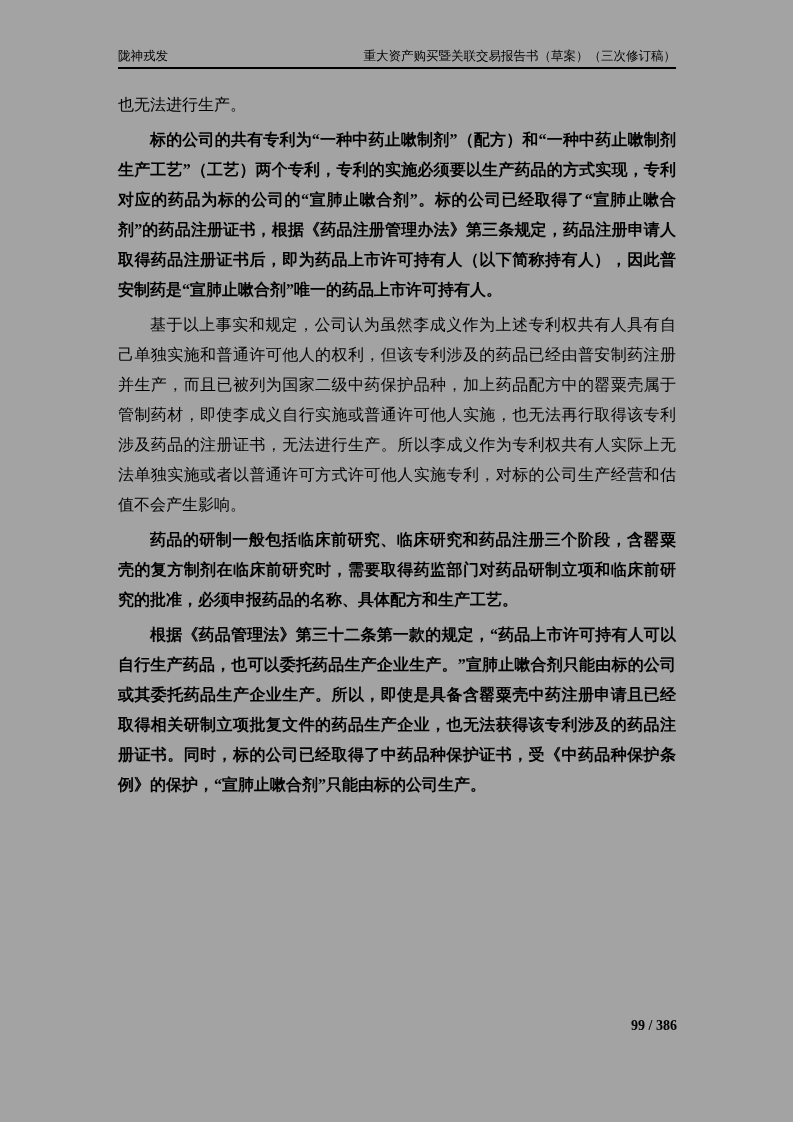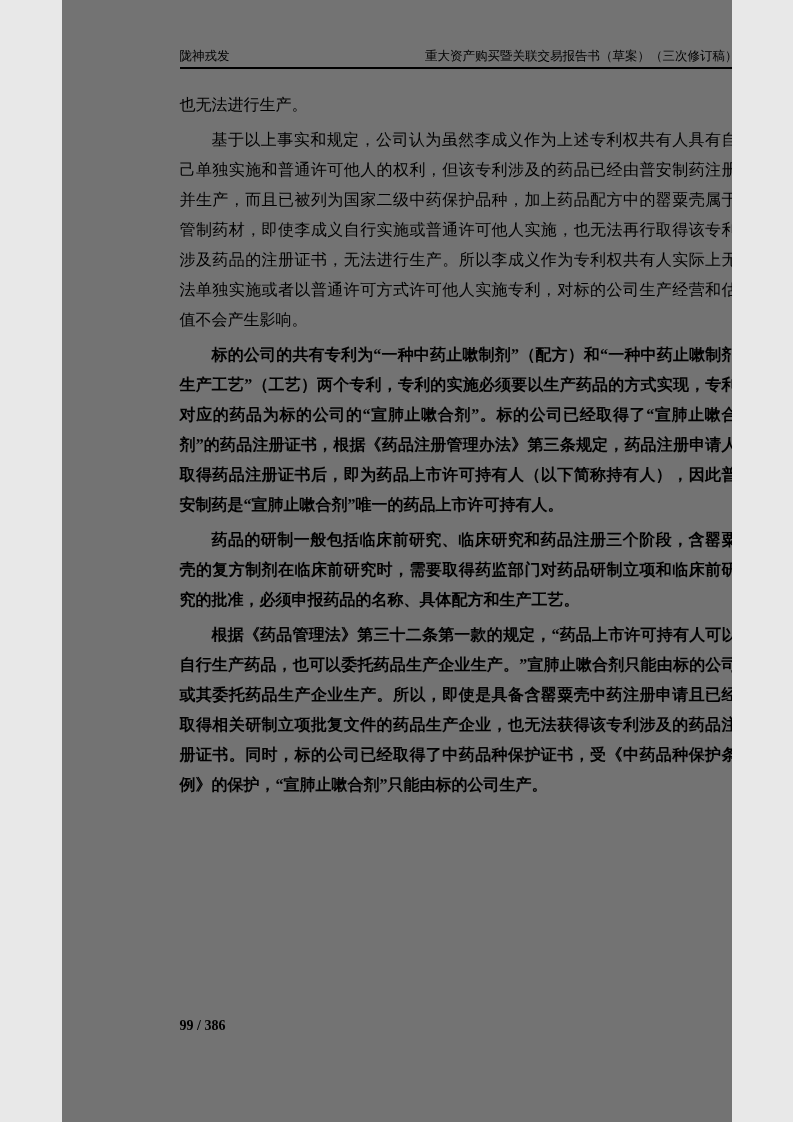--- a/index.html
+++ b/index.html
@@ -1,21 +1,21 @@
 <!DOCTYPE html>
 <html><head>
 <meta charset="utf-8">
 <style>
   html, body { margin: 0; padding: 0; background: #e8e8e8; }
   .page {
     position: relative;
-    width: 670px;
+    width: 793px;
     height: 1122px;
     margin: 0 auto;
-    background: #737373;
+    background: #a3a3a3;
     color: #000000;
     font-family: "Liberation Serif", "DejaVu Serif", serif;
     overflow: hidden;
     box-sizing: border-box;
   }
   .header {
     position: absolute;
     top: 48px;
     left: 118px;
     width: 558px;
@@ -47,39 +47,40 @@
   .para.indent { text-indent: 32px; }
   .para.em {
     font-weight: 700;
     font-family: "Liberation Serif", "DejaVu Serif", serif;
   }
   .footer {
     position: absolute;
     top: 1016px;
     left: 118px;
     width: 559px;
+    text-align: right;
     font-size: 14px;
     line-height: 20px;
     font-weight: 700;
   }
 </style>
 </head>
 <body>
 
 <div class="page">
 
   <div class="header">
     <span class="h-left">陇神戎发</span>
     <span class="h-right">重大资产购买暨关联交易报告书（草案）（三次修订稿）</span>
   </div>
 
   <div class="body-text">
     <p class="para">也无法进行生产。</p>
+    <p class="para indent em">标的公司的共有专利为“一种中药止嗽制剂”（配方）和“一种中药止嗽制剂生产工艺”（工艺）两个专利，专利的实施必须要以生产药品的方式实现，专利对应的药品为标的公司的“宣肺止嗽合剂”。标的公司已经取得了“宣肺止嗽合剂”的药品注册证书，根据《药品注册管理办法》第三条规定，药品注册申请人取得药品注册证书后，即为药品上市许可持有人（以下简称持有人），因此普安制药是“宣肺止嗽合剂”唯一的药品上市许可持有人。</p>
     <p class="para indent">基于以上事实和规定，公司认为虽然李成义作为上述专利权共有人具有自己单独实施和普通许可他人的权利，但该专利涉及的药品已经由普安制药注册并生产，而且已被列为国家二级中药保护品种，加上药品配方中的罂粟壳属于管制药材，即使李成义自行实施或普通许可他人实施，也无法再行取得该专利涉及药品的注册证书，无法进行生产。所以李成义作为专利权共有人实际上无法单独实施或者以普通许可方式许可他人实施专利，对标的公司生产经营和估值不会产生影响。</p>
-    <p class="para indent em">标的公司的共有专利为“一种中药止嗽制剂”（配方）和“一种中药止嗽制剂生产工艺”（工艺）两个专利，专利的实施必须要以生产药品的方式实现，专利对应的药品为标的公司的“宣肺止嗽合剂”。标的公司已经取得了“宣肺止嗽合剂”的药品注册证书，根据《药品注册管理办法》第三条规定，药品注册申请人取得药品注册证书后，即为药品上市许可持有人（以下简称持有人），因此普安制药是“宣肺止嗽合剂”唯一的药品上市许可持有人。</p>
     <p class="para indent em">药品的研制一般包括临床前研究、临床研究和药品注册三个阶段，含罂粟壳的复方制剂在临床前研究时，需要取得药监部门对药品研制立项和临床前研究的批准，必须申报药品的名称、具体配方和生产工艺。</p>
     <p class="para indent em">根据《药品管理法》第三十二条第一款的规定，“药品上市许可持有人可以自行生产药品，也可以委托药品生产企业生产。”宣肺止嗽合剂只能由标的公司或其委托药品生产企业生产。所以，即使是具备含罂粟壳中药注册申请且已经取得相关研制立项批复文件的药品生产企业，也无法获得该专利涉及的药品注册证书。同时，标的公司已经取得了中药品种保护证书，受《中药品种保护条例》的保护，“宣肺止嗽合剂”只能由标的公司生产。</p>
   </div>
 
   <div class="footer">
     <span>99 / 386</span>
   </div>
 
 </div>
 

